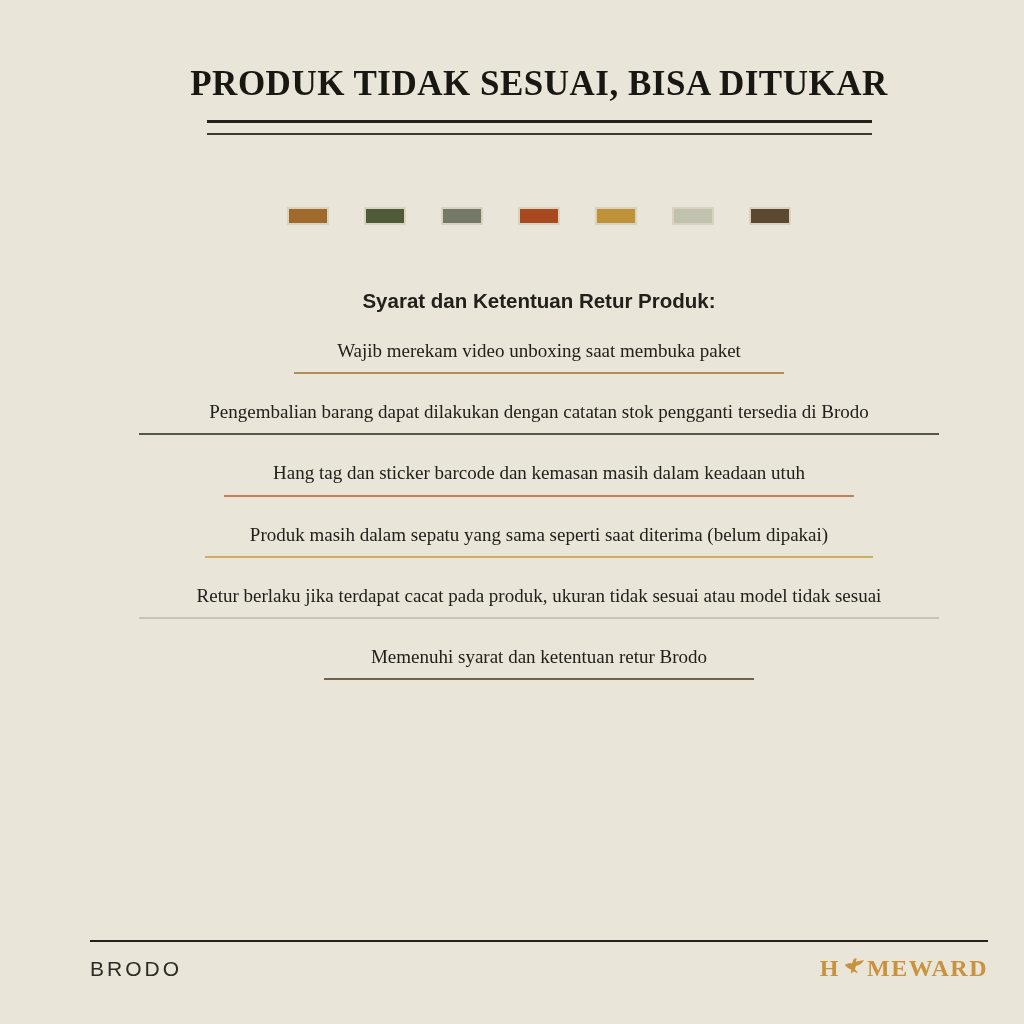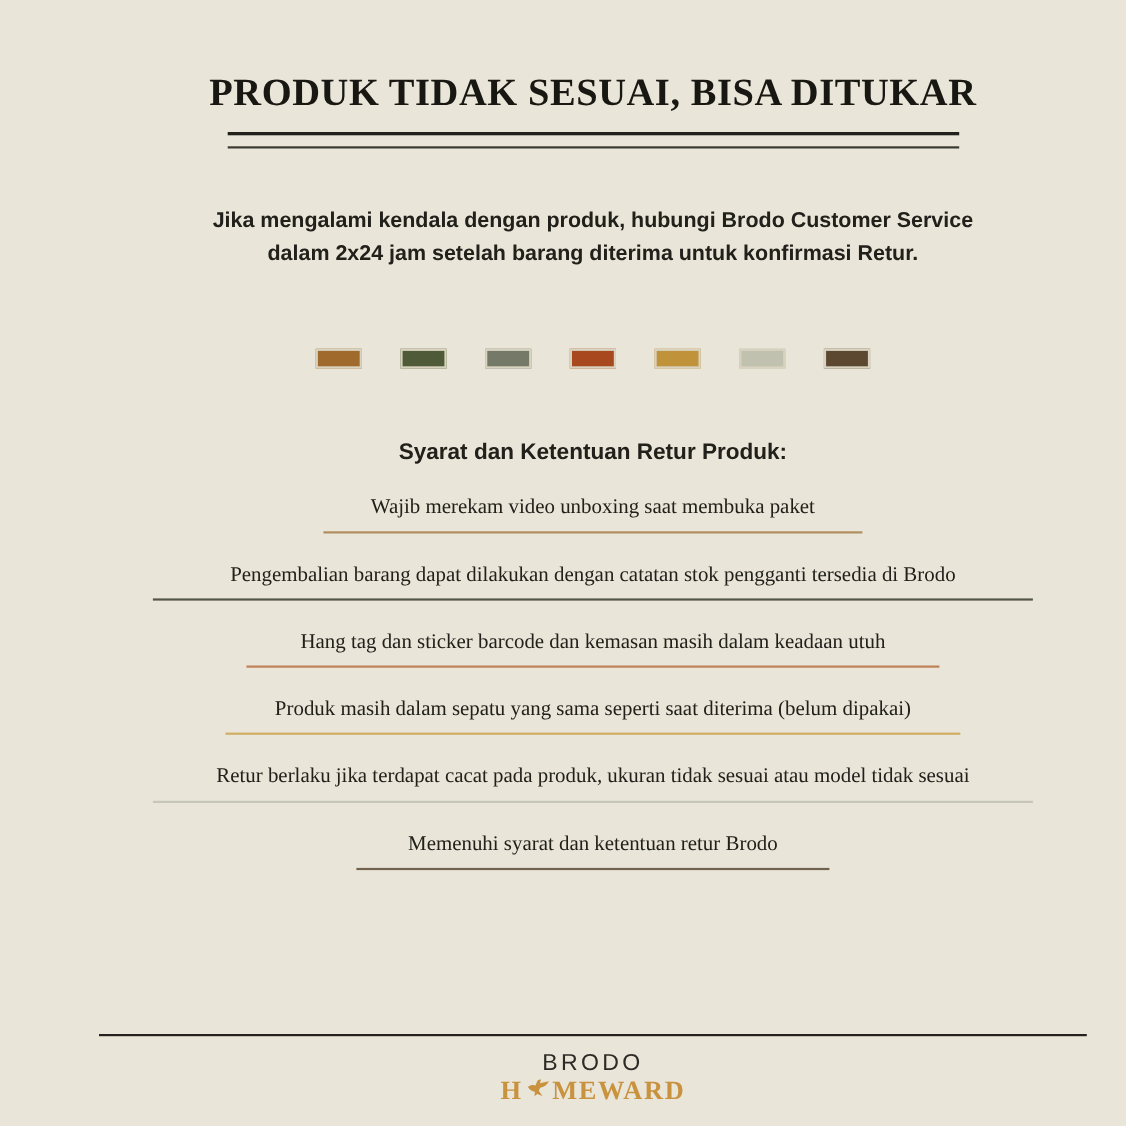--- a/index.html
+++ b/index.html
@@ -65,21 +65,20 @@
     margin: 8px auto 0 auto;
   }
   .footer {
     position: absolute;
     left: 62px; right: 62px; top: 940px;
     border-top: 2.5px solid #23221e;
     display: flex;
     justify-content: space-between;
     align-items: center;
     padding-top: 13px;
-    flex-direction: column;
   }
   .brand {
     font-size: 21px;
     letter-spacing: 3px;
     color: #2c2b26;
   }
   .logo {
     display: inline-flex;
     align-items: center;
     font-family: "Liberation Serif", serif;
@@ -94,21 +93,20 @@
 
 <div class="page">
 
   <h1 class="title">PRODUK TIDAK SESUAI, BISA DITUKAR</h1>
 
   <div class="title-divider">
     <div class="rule-thick"></div>
     <div class="rule-thin"></div>
   </div>
 
-  <p class="intro">Jika mengalami kendala dengan produk, hubungi Brodo Customer Service dalam 2x24 jam setelah barang diterima untuk konfirmasi Retur.</p>
 
   <div class="swatches" id="swatches">
   <div class="swatch" style="background: rgb(160, 106, 44);"></div>
 
   <div class="swatch" style="background: rgb(79, 90, 56);"></div>
 
   <div class="swatch" style="background: rgb(117, 122, 104);"></div>
 
   <div class="swatch" style="background: rgb(168, 72, 31);"></div>
 

